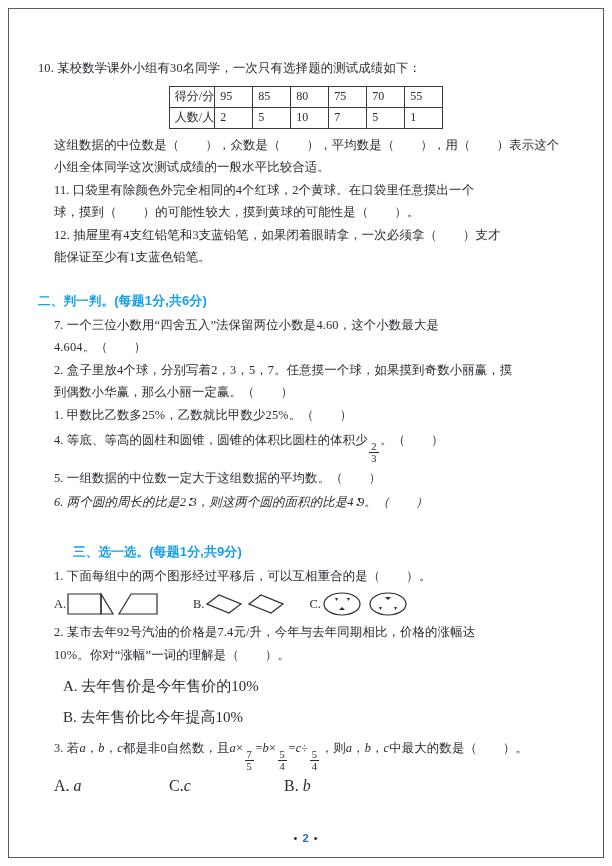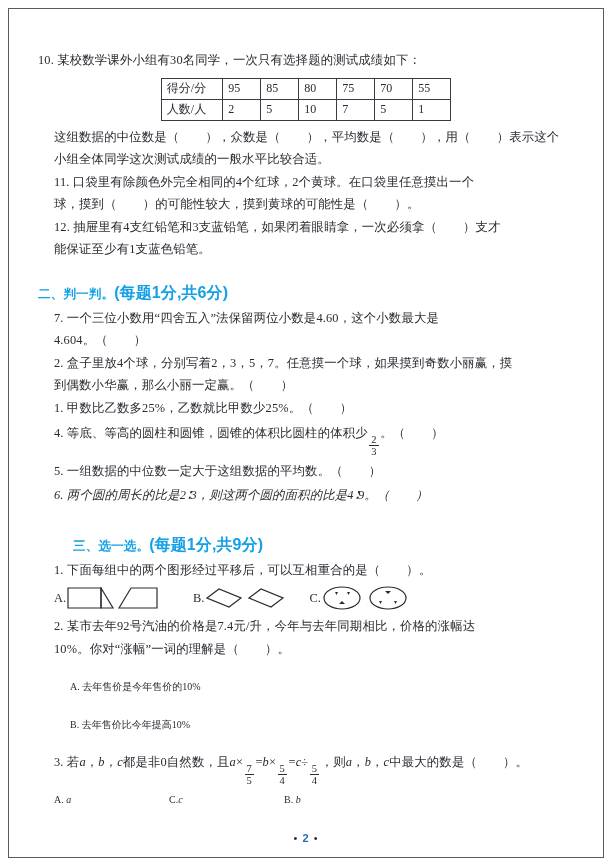--- a/index.html
+++ b/index.html
@@ -22,21 +22,21 @@
     left: 8px;
     top: 8px;
     right: 8px;
     bottom: 8px;
     border: 1px solid #5a5a66;
     pointer-events: none;
   }
   .content {
     position: absolute;
     left: 38px;
-    top: 50px;
+    top: 58px;
     width: 536px;
   }
 
   
   .q {
     font-size: 12.4px;
     line-height: 21.5px;
     letter-spacing: 0.15px;
     text-align: justify;
     color: #2b2b33;
@@ -56,21 +56,21 @@
   .section-head {
     color: #14a0e6;
     font-family: "Liberation Sans", "DejaVu Sans", sans-serif;
     font-weight: bold;
     font-size: 12.6px;
     letter-spacing: 0.1px;
     line-height: 20px;
     margin: 0;
   }
   .section-head .score {
-    font-size: 16px;
+    font-size: 13px;
   }
   .sec-gap-top { margin-top: 22px; }
   .sec-gap-bot { margin-bottom: 4px; }
 
   
   .table-wrap {
     display: flex;
     justify-content: center;
     margin: 6px 0 6px 0;
   }
@@ -81,21 +81,21 @@
   }
   table.score-table td {
     border: 1px solid #3a3a44;
     padding: 1px 5px 2px 5px;
     line-height: 17px;
     text-align: left;
     white-space: nowrap;
   }
   table.score-table td.hcell {
     font-size: 12px;
-    padding-right: 16px;
+    padding-right: 0;
   }
   table.score-table td.vcell {
     min-width: 27px;
   }
 
   
   .frac {
     display: inline-flex;
     flex-direction: column;
     vertical-align: -0.55em;
@@ -123,28 +123,28 @@
   .shape-pair {
     display: flex;
     align-items: center;
   }
   .gap-between-choices { width: 34px; }
   .gap-between-choices2 { width: 22px; }
 
   
   .opt {
     padding-left: 16px;
-    font-size: 10px;
+    font-size: 15px;
     line-height: 22px;
-    margin: 16px;
+    margin: 9px;
   }
   .opt-row {
     display: flex;
     padding-left: 16px;
-    font-size: 10px;
+    font-size: 16px;
     line-height: 22px;
     margin-top: 3px;
   }
   .opt-row .cell { width: 115px; }
 
   
   .footer {
     position: absolute;
     left: 0;
     right: 0;

